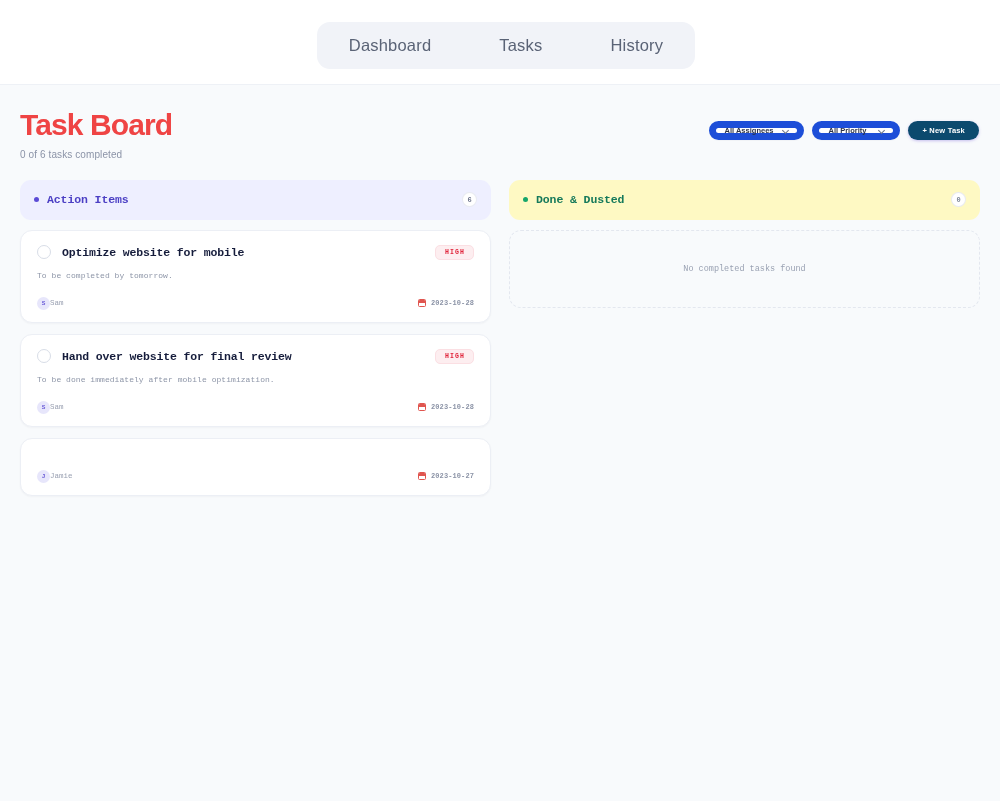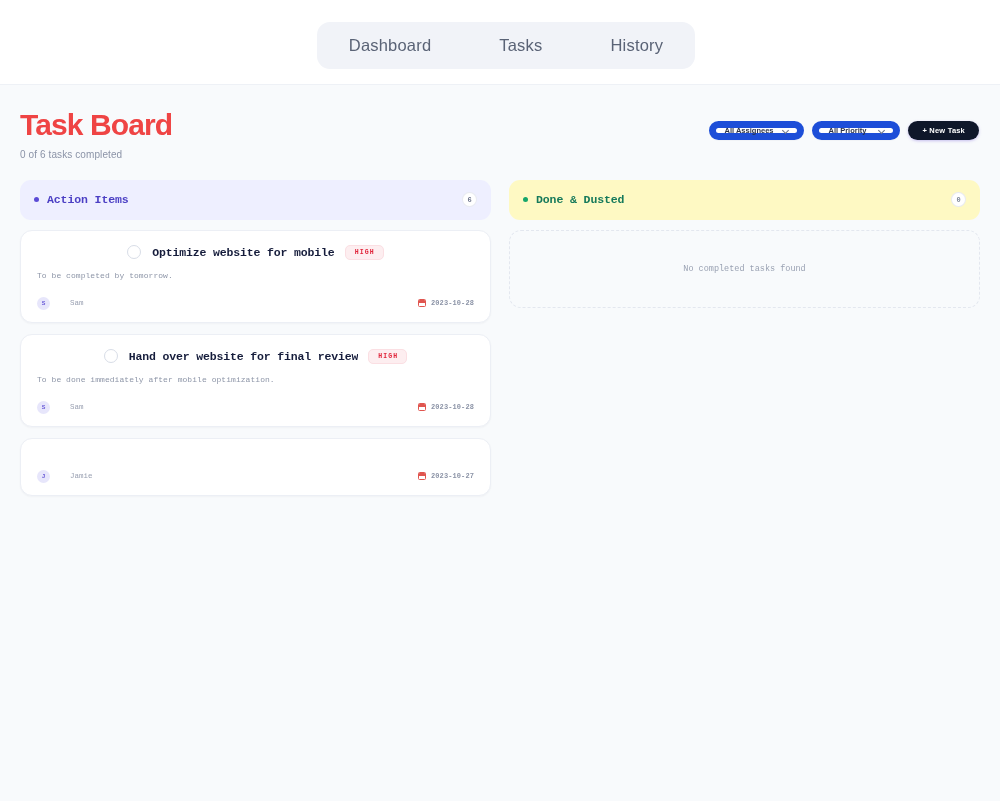--- a/index.html
+++ b/index.html
@@ -101,21 +101,21 @@
     content: "";
     position: absolute;
     left: 0; top: 1px;
     width: 4px; height: 4px;
     border-right: 1.3px solid #6e7689;
     border-bottom: 1.3px solid #6e7689;
     transform: rotate(45deg);
   }
   .new-task-btn {
     height: 19px;
-    background: #0f172a;
+    background: #0c4a6e;
     border: none;
     border-radius: 10px;
     color: #ffffff;
     font-size: 7.5px;
     font-weight: 700;
     font-family: "Liberation Sans", sans-serif;
     padding: 0 14px;
     cursor: pointer;
     letter-spacing: .2px;
     box-shadow: 0 1px 3px rgba(109,79,216,.35);
@@ -182,21 +182,21 @@
     background: #ffffff;
     border: 1px solid #eceff5;
     border-radius: 12px;
     padding: 14px 16px 12px 16px;
     box-shadow: 0 1px 2px rgba(25,35,70,.035);
     cursor: pointer;
   }
   .task-row-top {
     display: flex;
     align-items: center;
-    justify-content: center;
+    justify-content: space-between;
     gap: 10px;
   }
   .task-left {
     display: flex;
     align-items: center;
     gap: 11px;
     min-width: 0;
   }
   .checkbox {
     width: 14px; height: 14px;
@@ -240,21 +240,21 @@
     color: #8e96a8;
     letter-spacing: .05px;
   }
 
   .task-row-bottom {
     margin-top: 17px;
     display: flex;
     align-items: center;
     justify-content: space-between;
   }
-  .assignee { display: flex; align-items: center; gap: 20px; }
+  .assignee { display: flex; align-items: center; gap: 0; }
   .avatar {
     width: 13px; height: 13px;
     border-radius: 50%;
     background: #e7e6fb;
     color: #6758d6;
     font-size: 6px;
     font-weight: 700;
     display: flex;
     align-items: center;
     justify-content: center;

